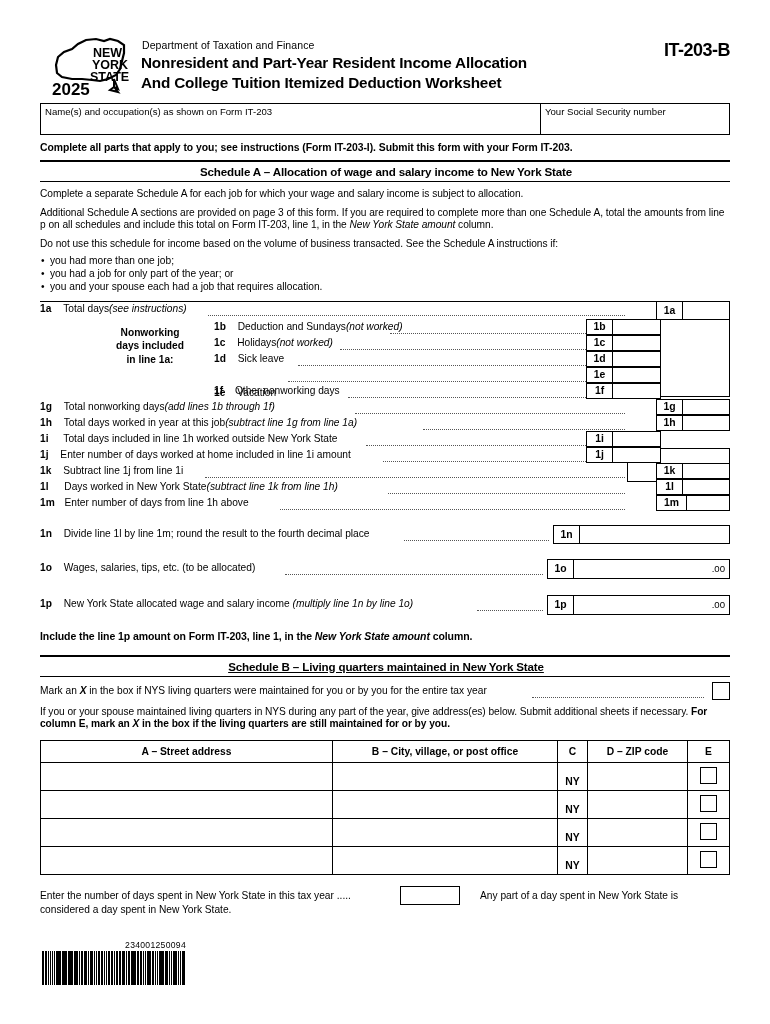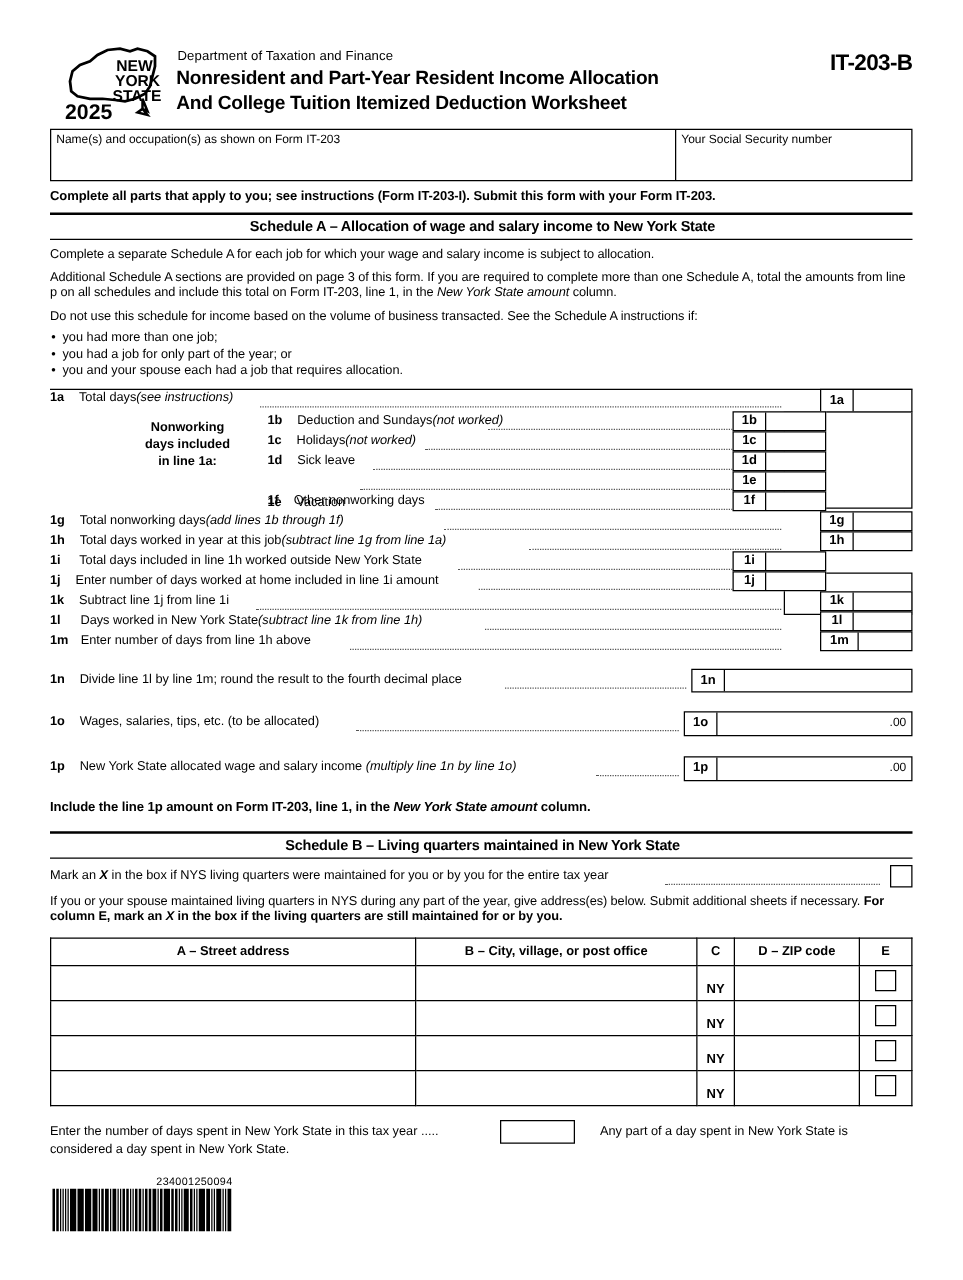--- a/index.html
+++ b/index.html
@@ -18,21 +18,21 @@
   
   .header { position:relative; height:70px; margin-top:33px; }
   .logo { position:absolute; left:12px; top:2px; width:100px; height:62px; }
   .logo svg { display:block; }
   .dept { position:absolute; left:102px; top:6px; font-size:10.5px; letter-spacing:.1px; }
   .title1 { position:absolute; left:101px; top:21px; font-size:15.3px; font-weight:bold; letter-spacing:-.2px; }
   .title2 { position:absolute; left:101px; top:41px; font-size:15.3px; font-weight:bold; letter-spacing:-.2px; }
   .formno { position:absolute; right:0px; top:7px; font-size:18px; font-weight:bold; letter-spacing:-.5px; }
 
   
-  .idrow { position:relative; height:42px; border:1px solid #000; display:flex; }
+  .idrow { position:relative; height:32px; border:1px solid #000; display:flex; }
   .idrow .cellA { flex:0 0 500px; border-right:1px solid #000; padding:2px 0 0 4px; }
   .idrow .cellB { flex:1; padding:2px 0 0 4px; }
   .idlabel { font-size:9.6px; }
 
   .completeline { font-size:10.4px; font-weight:bold; margin-top:7px; letter-spacing:-.05px; }
 
   
   .sec-wrap { margin-top:7px;text-align:center; }
   .sec-top { border-top:2.2px solid #000; }
   .sec-title { font-size:11.6px; font-weight:bold; padding:3px 0 3px 2px; letter-spacing:-.15px; }
@@ -307,21 +307,21 @@
     <span style="margin-left:9px;">New York State allocated wage and salary income </span><i>(multiply line 1n by line 1o)</i>
     <div class="leader" style="left:437px; top:12px; width:66px;"></div>
     <div class="bx" style="left:507px; top:-3px; width:183px; height:20px;">
       <span class="tag">1p</span>
       <span class="val">.00</span>
     </div>
   </div>
 
   <div class="includeline"><span>Include the line 1p amount on Form IT-203, line 1, in the </span><i>New York State amount</i><span> column.</span></div>
 
-  <div class="sec-wrap" style="margin-top:13px;">
+  <div class="sec-wrap" style="margin-top:13px;text-decoration:underline;">
     <div class="sec-top"></div>
     <div class="sec-title">Schedule B – Living quarters maintained in New York State</div>
     <div class="sec-bot"></div>
   </div>
 
   <div class="markline">
     <span>Mark an </span><i class="bd">X</i><span> in the box if NYS living quarters were maintained for you or by you for the entire tax year</span>
     <div class="leader" style="left:492px; top:12px; width:172px;"></div>
     <div class="chkbig"></div>
   </div>

